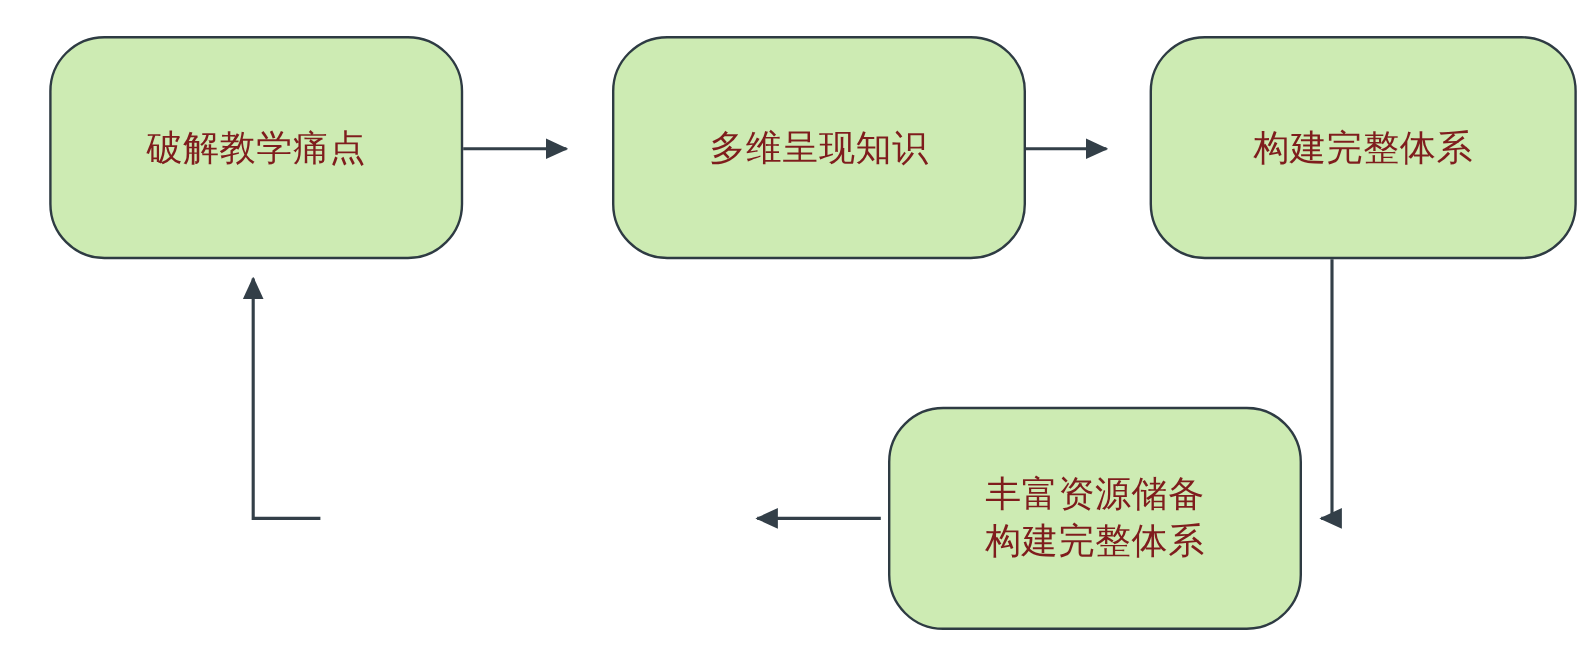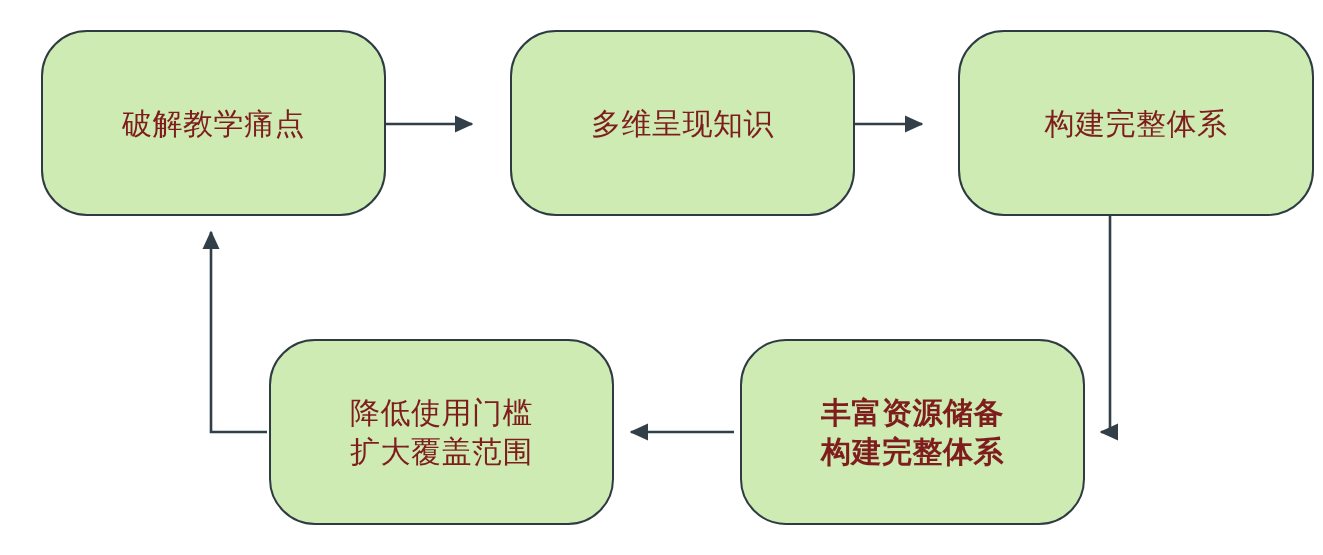--- a/index.html
+++ b/index.html
@@ -75,23 +75,19 @@
   </div>
 
   <div class="flow-node" id="node-2" style="left:510px; top:30px; width:345px; height:186px;">
     <span class="node-line">多维呈现知识</span>
   </div>
 
   <div class="flow-node" id="node-3" style="left:938px; top:30px; width:356px; height:186px;margin-left:20px;">
     <span class="node-line">构建完整体系</span>
   </div>
 
-  <div class="flow-node" id="node-4" style="left:740px; top:339px; width:345px; height:186px;font-weight:bold;">
+  <div class="flow-node" id="node-4" style="left:740px; top:339px; width:345px; height:186px;">
     <span class="node-line">丰富资源储备</span>
     <span class="node-line">构建完整体系</span>
   </div>
 
-  <div class="flow-node" id="node-5" style="left:269px; top:339px; width:345px; height:186px;">
-    <span class="node-line">降低使用门槛</span>
-    <span class="node-line">扩大覆盖范围</span>
-  </div>
 
 </div>
 
 </body></html>

